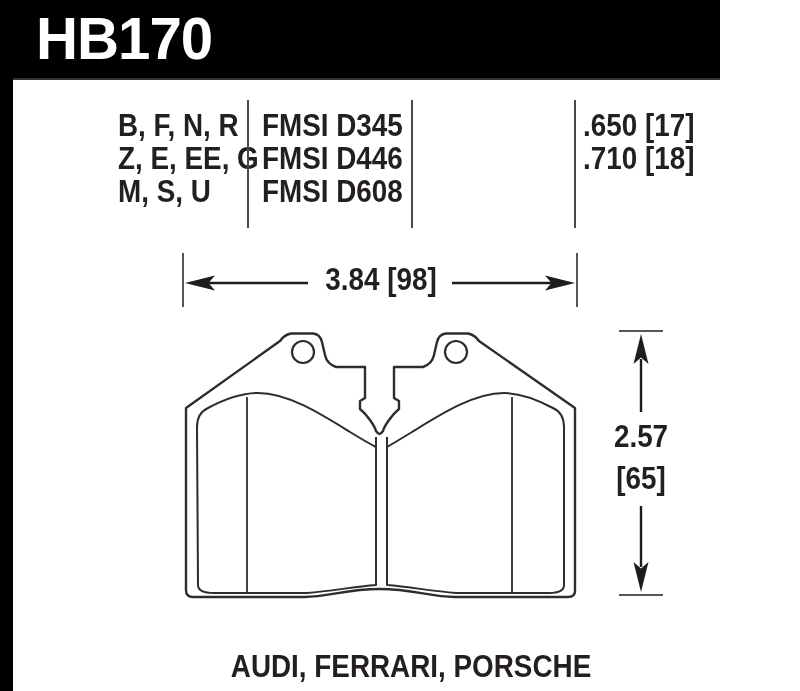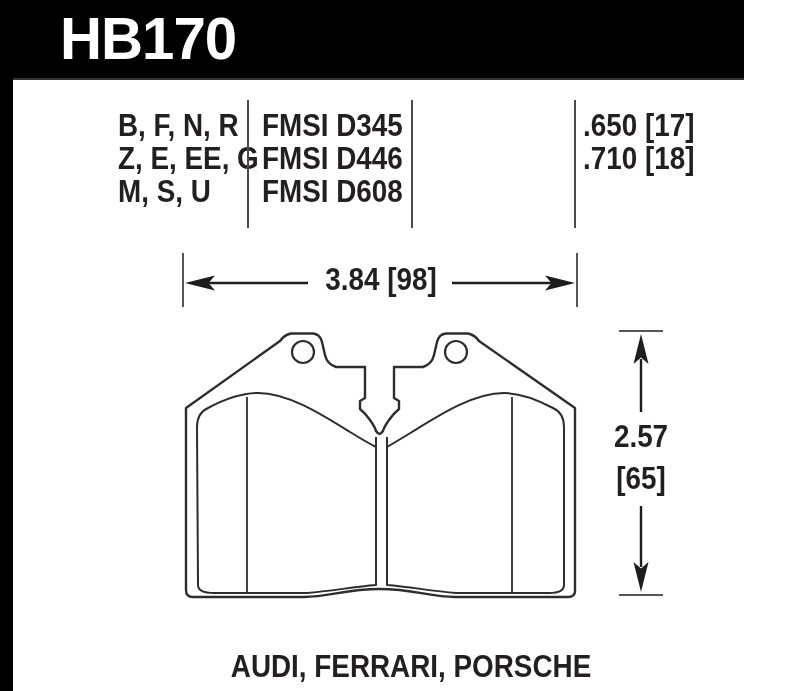--- a/index.html
+++ b/index.html
@@ -5,21 +5,21 @@
   html,body { margin:0; padding:0; background:#ffffff; }
   #page {
     position:relative; width:800px; height:691px; overflow:hidden;
     background:#ffffff;
     font-family:"Liberation Sans","DejaVu Sans",sans-serif;
   }
   
   .banner {
     position:absolute; left:0; top:0; width:720px; height:78px;
     background:#000000; border-bottom:2px solid #333333;
-    display:flex; align-items:center;padding-left:24px;
+    display:flex; align-items:center;
   }
   .banner .pn {
     color:#ffffff; font-weight:bold; font-size:60px; letter-spacing:-1px;
     padding-left:37px; line-height:78px; transform:scaleX(0.97); transform-origin:0 50%;
   }
   
   .leftbar {
     position:absolute; left:0; top:78px; width:13px; height:613px; background:#000000;
   }
   

